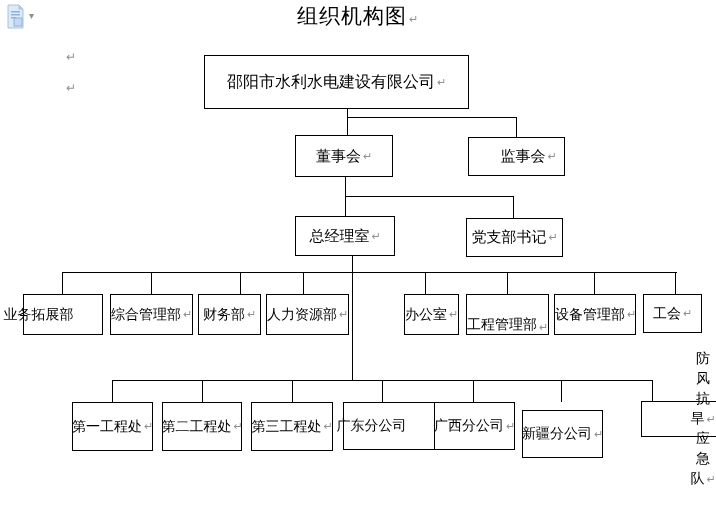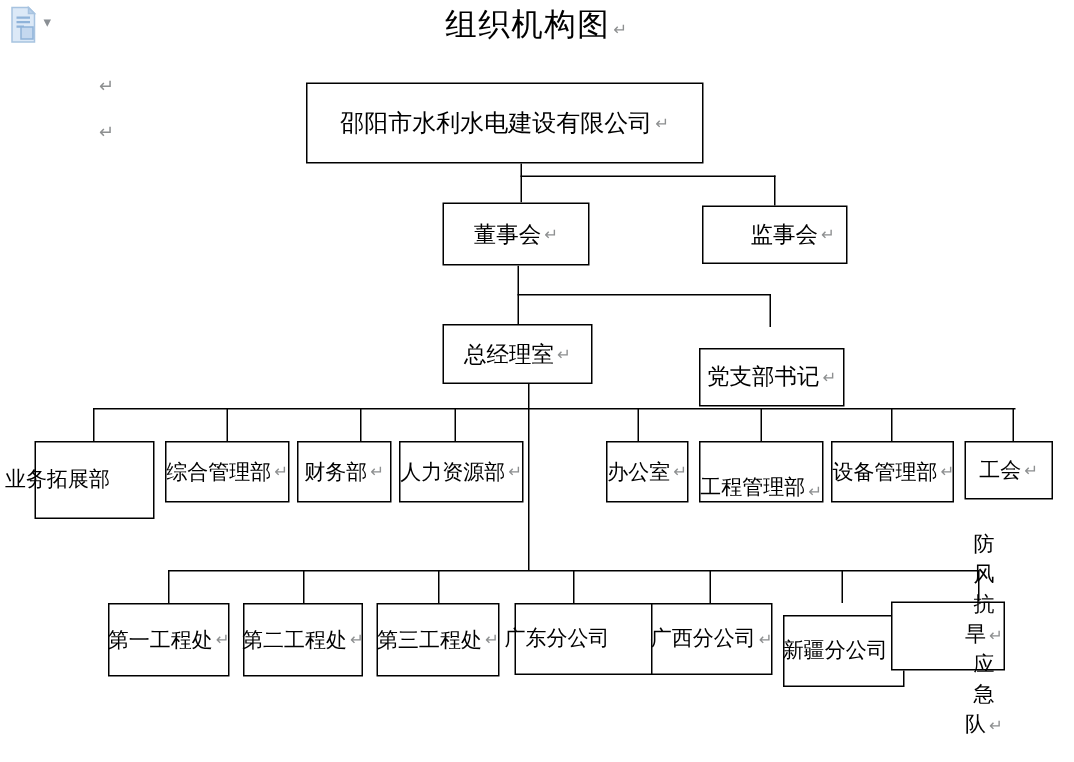--- a/index.html
+++ b/index.html
@@ -88,26 +88,26 @@
     </div>
   <div class="node lv2" style="left:468px;top:137px;width:97px;height:39px;padding-left:24px;">
       <span>监事会</span>
       <span class="pmark">↵</span>
     </div>
 
   <div class="node lv2" style="left:295px;top:216px;width:100px;height:40px;">
       <span>总经理室</span>
       <span class="pmark">↵</span>
     </div>
-  <div class="node lv2" style="left:466px;top:218px;width:97px;height:39px;margin-top:14px;">
+  <div class="node lv2" style="left:466px;top:218px;width:97px;height:39px;">
       <span>党支部书记</span>
       <span class="pmark">↵</span>
     </div>
 
-  <div class="node lv45" style="left:23px;top:294px;width:80px;height:52px;gap:38px;">
+  <div class="node lv45" style="left:23px;top:294px;width:80px;height:41px;gap:38px;">
       <span>业务拓展部</span>
       <span class="pmark">↵</span>
     </div>
   <div class="node lv45" style="left:110px;top:294px;width:83px;height:41px;">
       <span>综合管理部</span>
       <span class="pmark">↵</span>
     </div>
   <div class="node lv45" style="left:198px;top:294px;width:63px;height:41px;">
       <span>财务部</span>
       <span class="pmark">↵</span>
@@ -150,17 +150,17 @@
       <span class="pmark">↵</span>
     </div>
   <div class="node lv45" style="left:434px;top:402px;width:81px;height:48px;">
       <span>广西分公司</span>
       <span class="pmark">↵</span>
     </div>
   <div class="node lv45" style="left:522px;top:410px;width:81px;height:48px;">
       <span>新疆分公司</span>
       <span class="pmark">↵</span>
     </div>
-  <div class="node lv45 two-line" style="left:594px;top:401px;width:76px;height:46px;padding-left:48px;">
+  <div class="node lv45 two-line" style="left:641px;top:401px;width:76px;height:36px;padding-left:48px;">
       <div><span>防风抗旱</span><span class="pmark">↵</span><br><span>应急队</span><span class="pmark">↵</span></div>
     </div>
 
 </div>
 
 </body></html>

